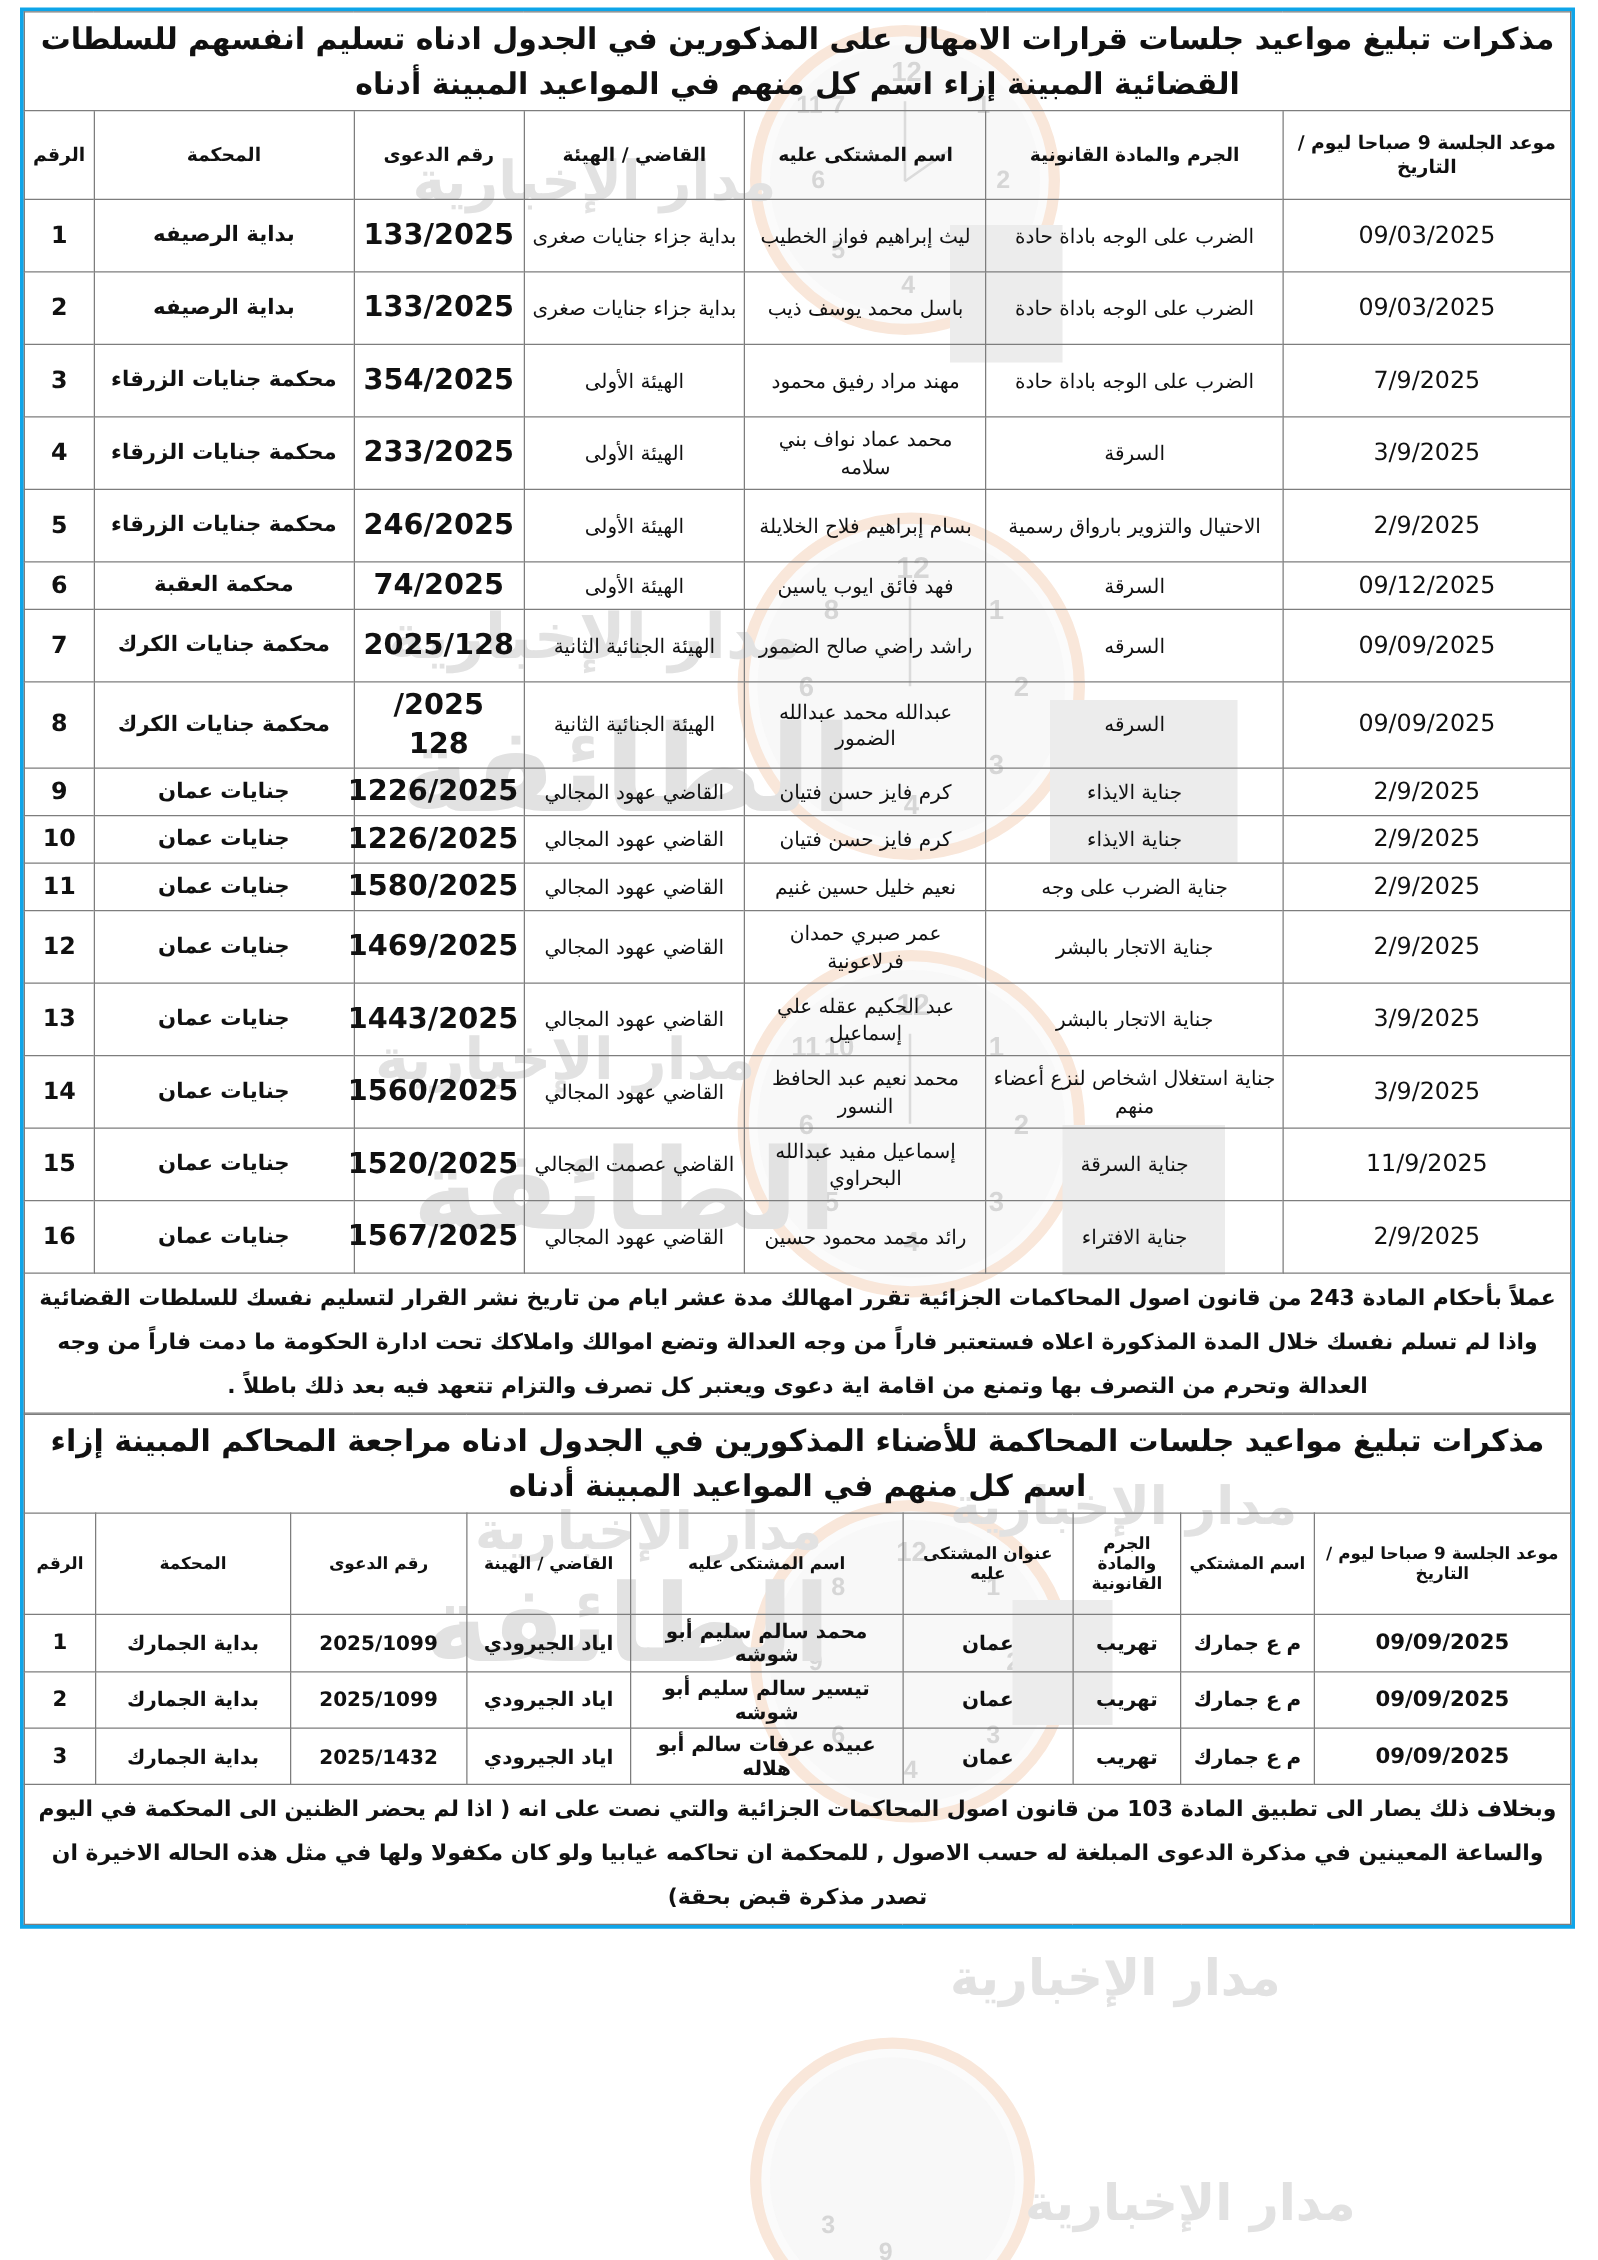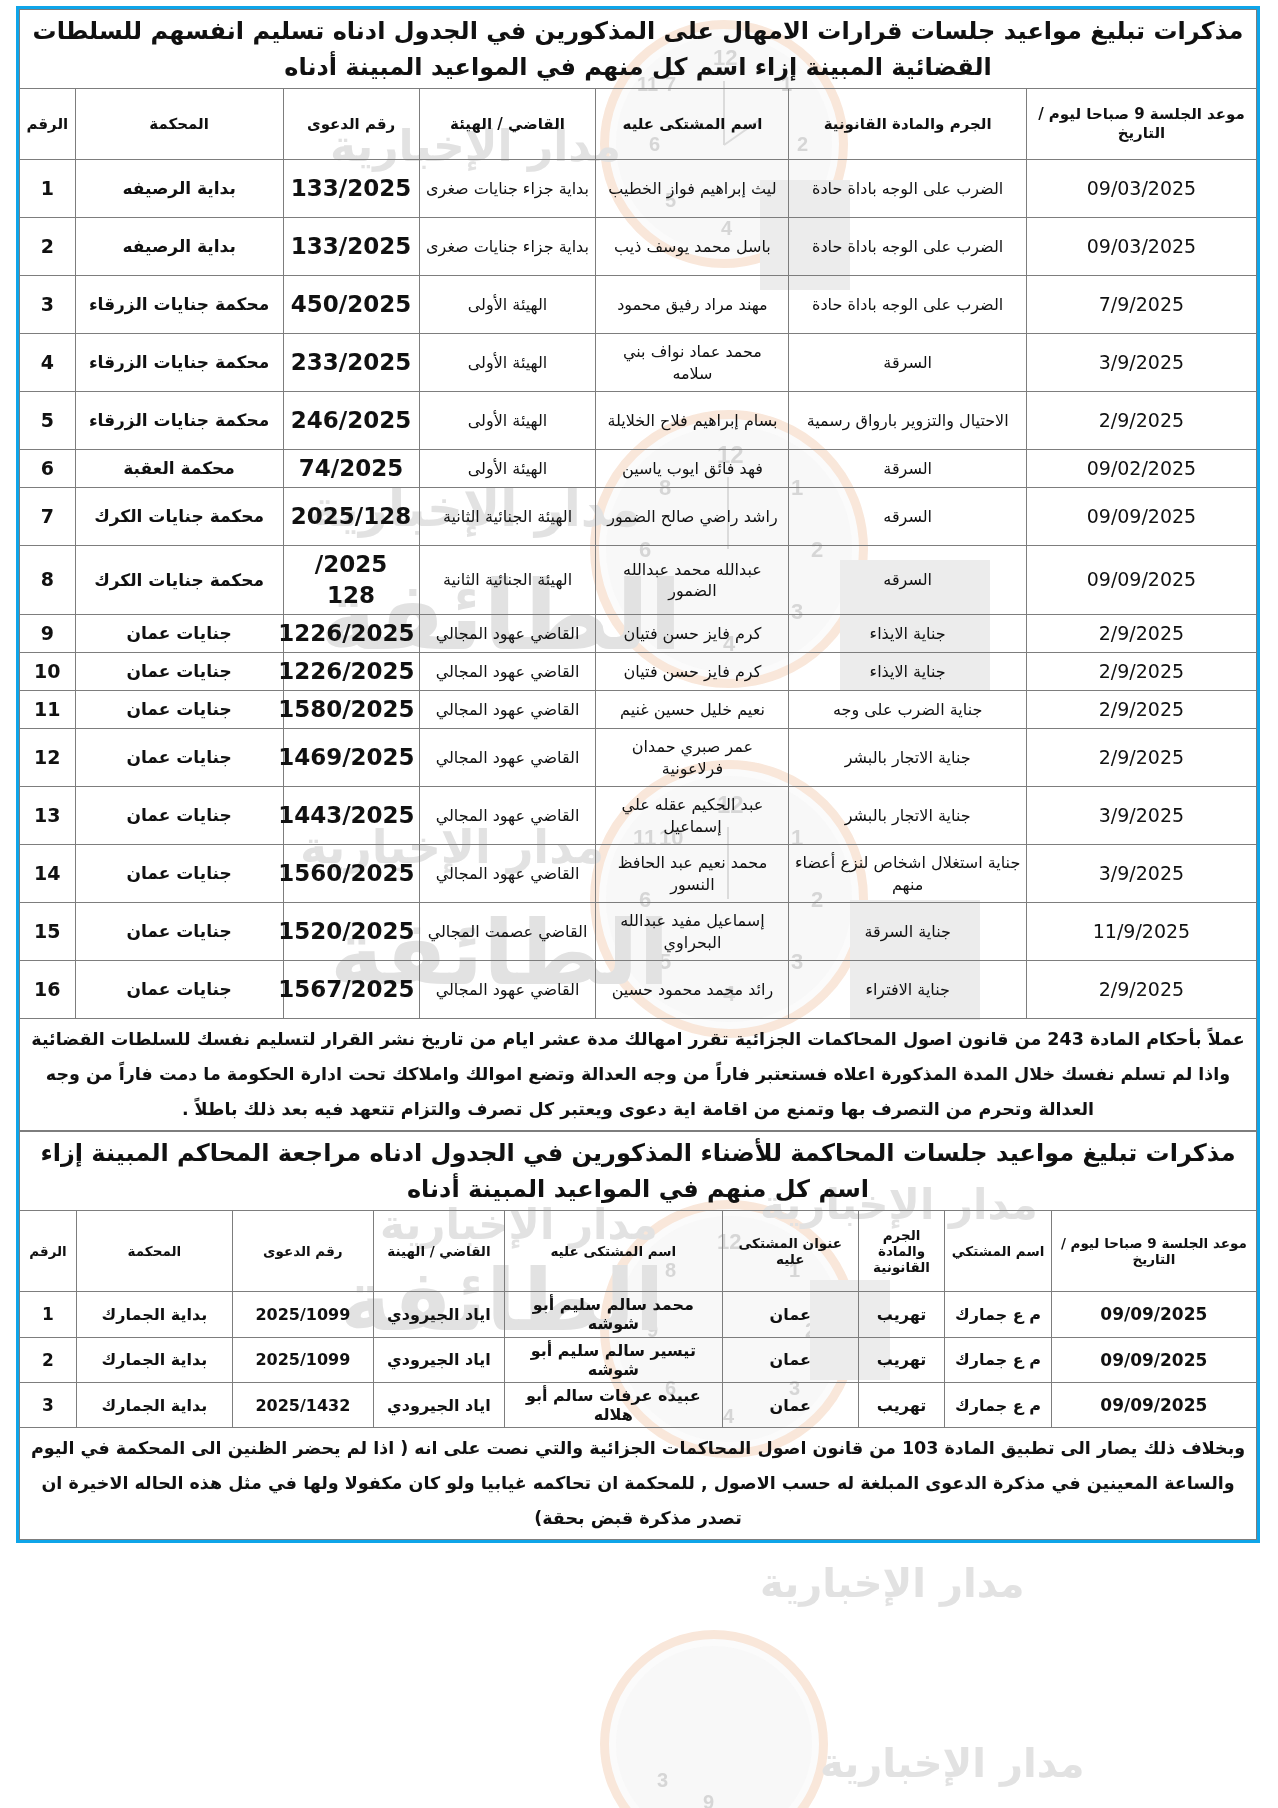--- a/index.html
+++ b/index.html
@@ -194,21 +194,21 @@
             <td>بداية جزاء جنايات صغرى</td>
             <td class="case">133/2025</td>
             <td class="bold">بداية الرصيفه</td>
             <td class="num">2</td>
           </tr>
           <tr>
             <td class="date">7/9/2025</td>
             <td>الضرب على الوجه باداة حادة</td>
             <td>مهند مراد رفيق محمود</td>
             <td>الهيئة الأولى</td>
-            <td class="case">450/2025</td>
+            <td class="case">354/2025</td>
             <td class="bold">محكمة جنايات الزرقاء</td>
             <td class="num">3</td>
           </tr>
           <tr>
             <td class="date">3/9/2025</td>
             <td>السرقة</td>
             <td>محمد عماد نواف بني سلامه</td>
             <td>الهيئة الأولى</td>
             <td class="case">233/2025</td>
             <td class="bold">محكمة جنايات الزرقاء</td>
@@ -217,21 +217,21 @@
           <tr>
             <td class="date">2/9/2025</td>
             <td>الاحتيال والتزوير بارواق رسمية</td>
             <td>بسام إبراهيم فلاح الخلايلة</td>
             <td>الهيئة الأولى</td>
             <td class="case">246/2025</td>
             <td class="bold">محكمة جنايات الزرقاء</td>
             <td class="num">5</td>
           </tr>
           <tr class="short">
-            <td class="date">09/02/2025</td>
+            <td class="date">09/12/2025</td>
             <td>السرقة</td>
             <td>فهد فائق ايوب ياسين</td>
             <td>الهيئة الأولى</td>
             <td class="case">74/2025</td>
             <td class="bold">محكمة العقبة</td>
             <td class="num">6</td>
           </tr>
           <tr>
             <td class="date">09/09/2025</td>
             <td>السرقه</td>

